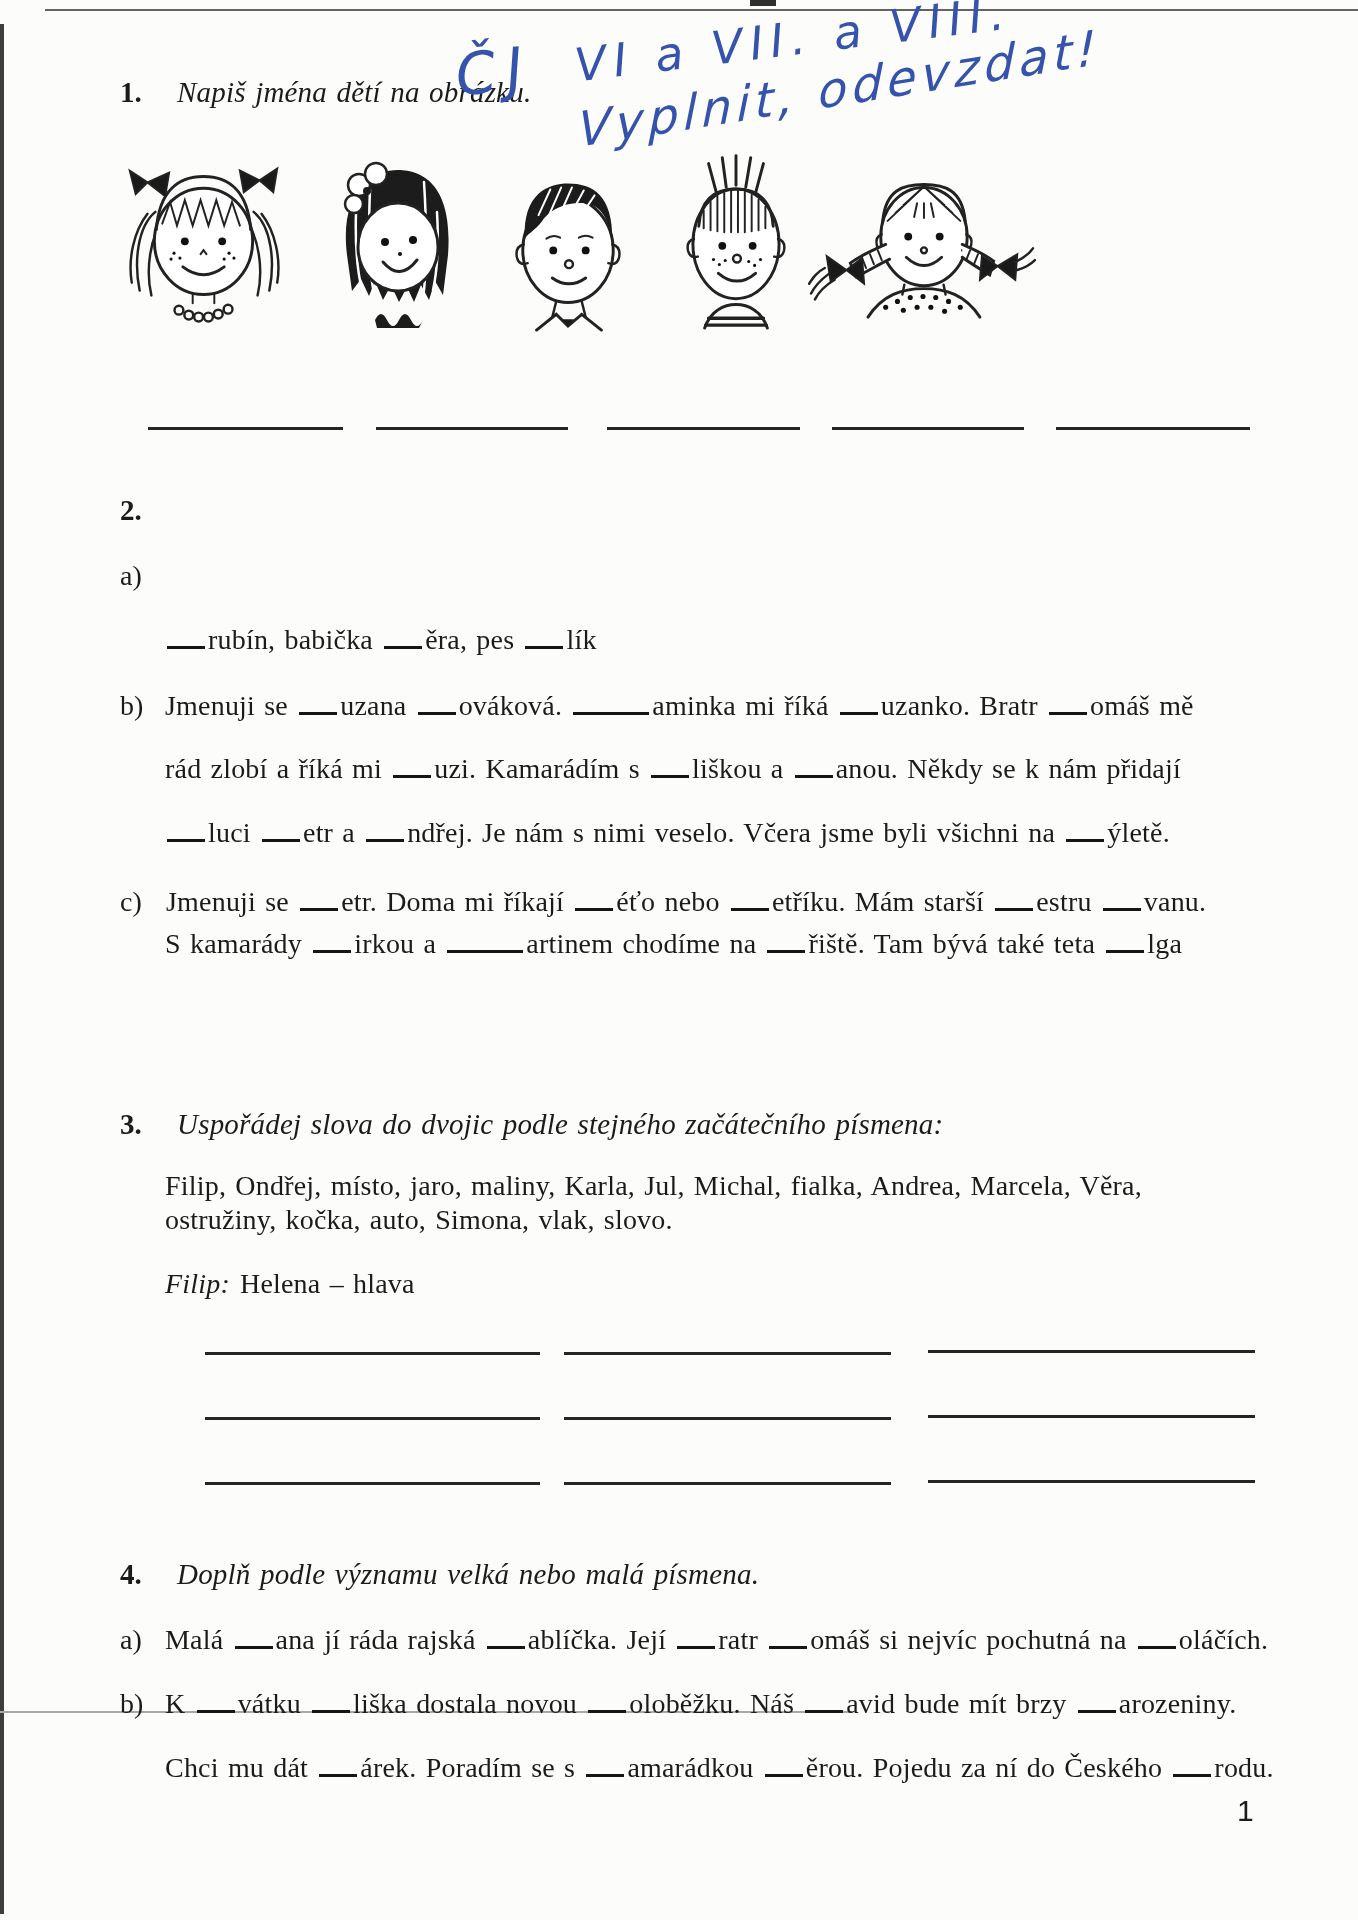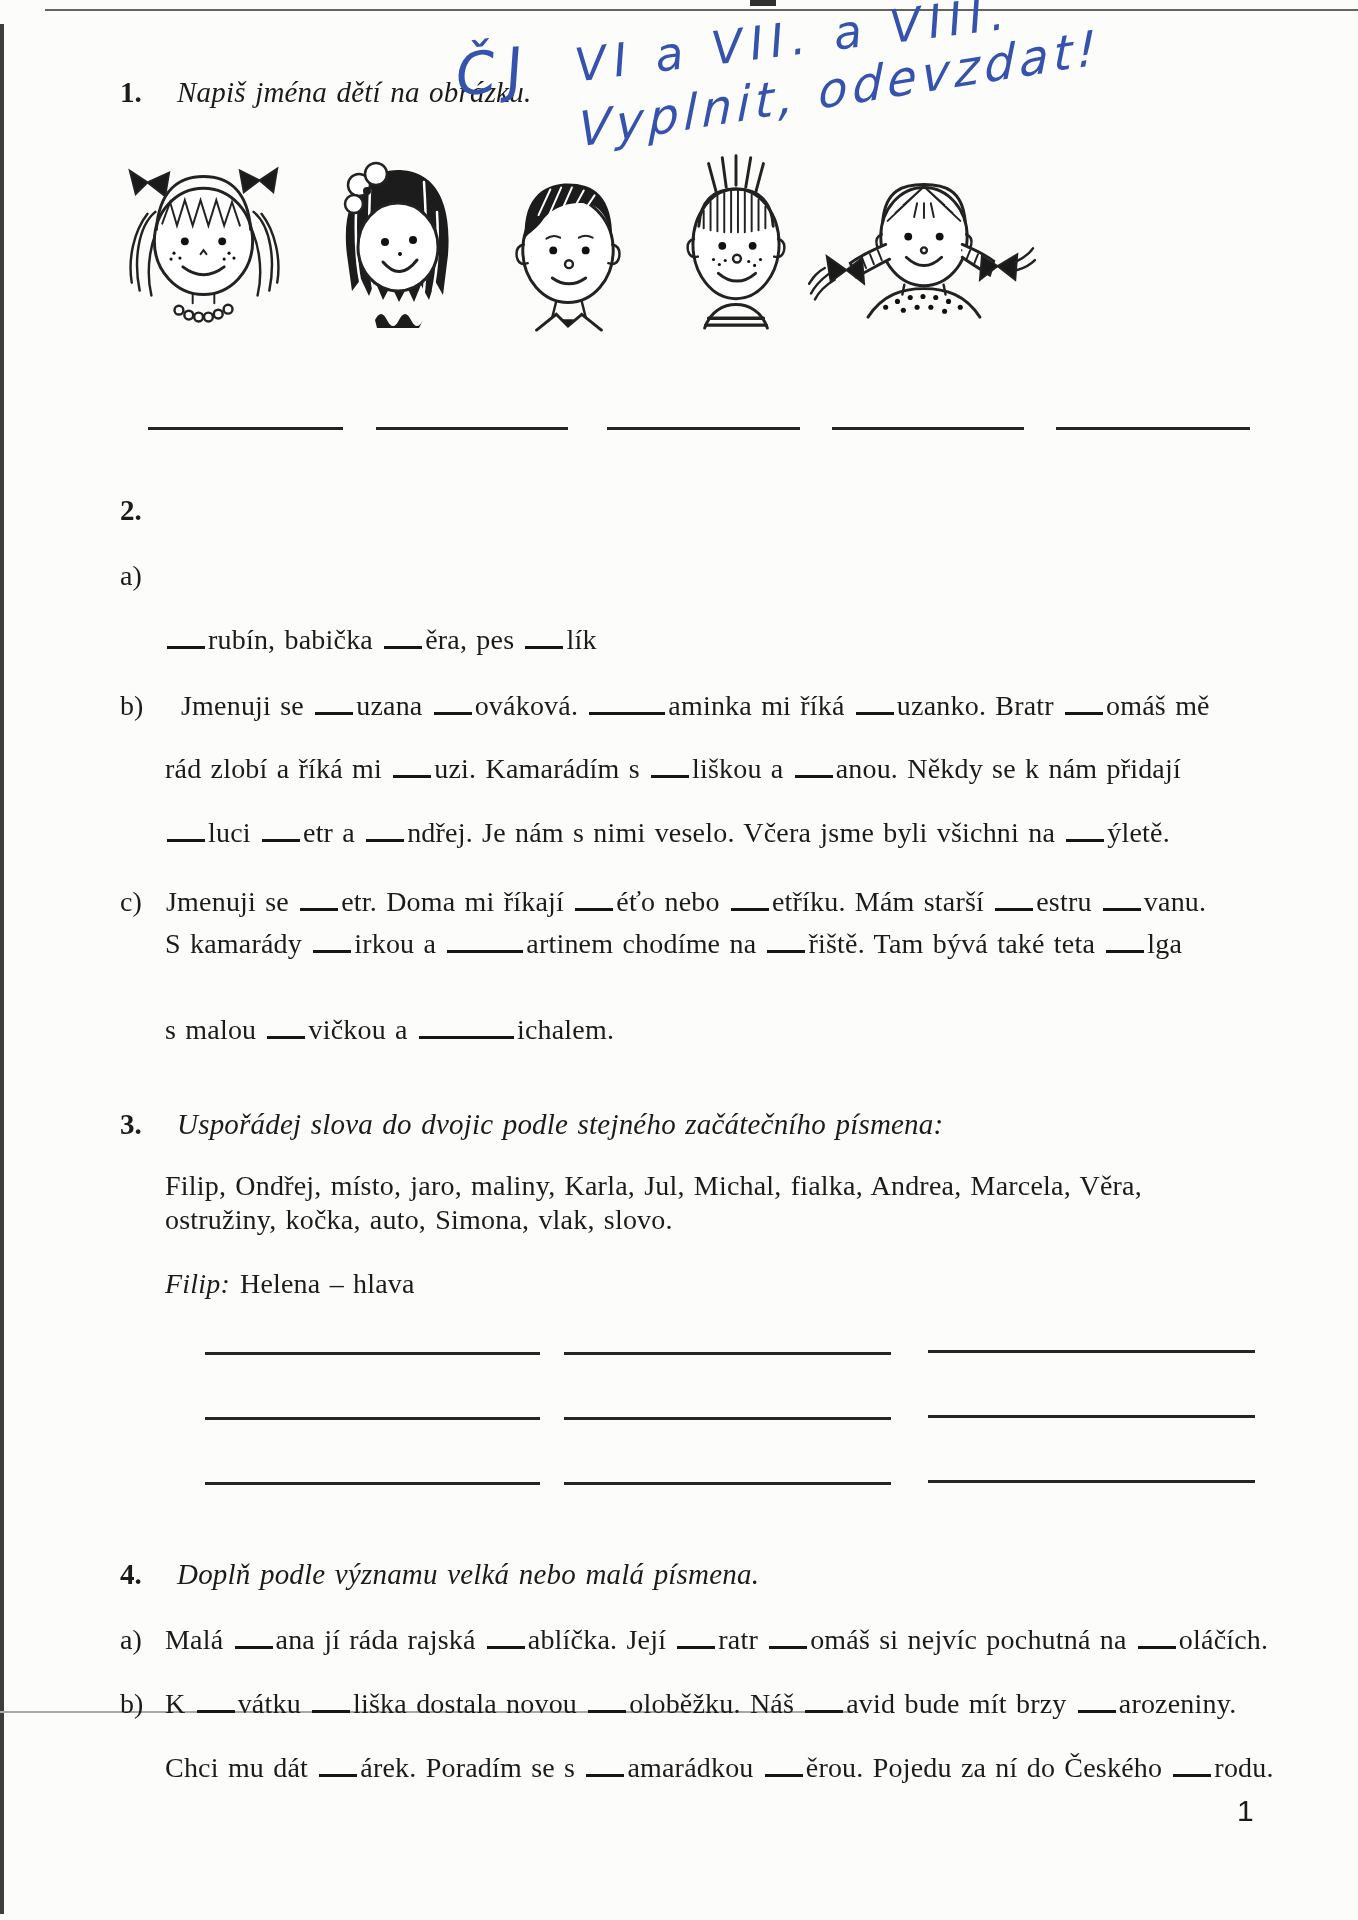--- a/index.html
+++ b/index.html
@@ -184,28 +184,27 @@
   <div class="rule" style="left:607px;top:427px;width:193px;"></div>
   <div class="rule" style="left:832px;top:427px;width:192px;"></div>
   <div class="rule" style="left:1056px;top:427px;width:194px;"></div>
 
   <div class="num" style="left:120px;top:494px;">2.</div>
 
   <div class="lbl" style="left:120px;top:560px;">a)</div>
   <div class="tline" style="left:165px;top:624px;"><span class="blank" style="width:38px"></span>rubín, babička <span class="blank" style="width:38px"></span>ěra, pes <span class="blank" style="width:38px"></span>lík</div>
 
   <div class="lbl" style="left:120px;top:690px;">b)</div>
-  <div class="tline" style="left:181px;top:690px;text-align:right;">Jmenuji se <span class="blank" style="width:38px"></span>uzana <span class="blank" style="width:38px"></span>ováková. <span class="blank" style="width:76px"></span>aminka mi říká <span class="blank" style="width:38px"></span>uzanko. Bratr <span class="blank" style="width:38px"></span>omáš mě</div>
+  <div class="tline" style="left:165px;top:690px;text-align:right;">Jmenuji se <span class="blank" style="width:38px"></span>uzana <span class="blank" style="width:38px"></span>ováková. <span class="blank" style="width:76px"></span>aminka mi říká <span class="blank" style="width:38px"></span>uzanko. Bratr <span class="blank" style="width:38px"></span>omáš mě</div>
   <div class="tline" style="left:165px;top:753px;">rád zlobí a říká mi <span class="blank" style="width:38px"></span>uzi. Kamarádím s <span class="blank" style="width:38px"></span>liškou a <span class="blank" style="width:38px"></span>anou. Někdy se k nám přidají</div>
   <div class="tline" style="left:165px;top:817px;"><span class="blank" style="width:38px"></span>luci <span class="blank" style="width:38px"></span>etr a <span class="blank" style="width:38px"></span>ndřej. Je nám s nimi veselo. Včera jsme byli všichni na <span class="blank" style="width:38px"></span>ýletě.</div>
 
   <div class="lbl" style="left:120px;top:886px;">c)</div>
   <div class="tline" style="left:166px;top:886px;">Jmenuji se <span class="blank" style="width:38px"></span>etr. Doma mi říkají <span class="blank" style="width:38px"></span>éťo nebo <span class="blank" style="width:38px"></span>etříku. Mám starší <span class="blank" style="width:38px"></span>estru <span class="blank" style="width:38px"></span>vanu.</div>
   <div class="tline" style="left:165px;top:928px;">S kamarády <span class="blank" style="width:38px"></span>irkou a <span class="blank" style="width:76px"></span>artinem chodíme na <span class="blank" style="width:38px"></span>řiště. Tam bývá také teta <span class="blank" style="width:38px"></span>lga</div>
-  <div class="tline" style="left:165px;top:1014px;">s malou <span class="blank" style="width:38px"></span>vičkou a <span class="blank" style="width:95px"></span>ichalem.</div>
 
   <div class="num" style="left:120px;top:1108px;">3.</div>
   <div class="tline title" style="left:165px;top:1108px;">Uspořádej slova do dvojic podle stejného začátečního písmena:</div>
   <div class="tline" style="left:165px;top:1170px;">Filip, Ondřej, místo, jaro, maliny, Karla, Jul, Michal,  fialka,  Andrea, Marcela, Věra,</div>
   <div class="tline" style="left:165px;top:1204px;">ostružiny, kočka, auto, Simona, vlak, slovo.</div>
   <div class="tline" style="left:165px;top:1268px;">
     <span class="vzor-label">Filip:</span><span>Helena – hlava</span>
   </div>
 
   <div class="rule" style="left:205px;top:1352px;width:335px;"></div>

